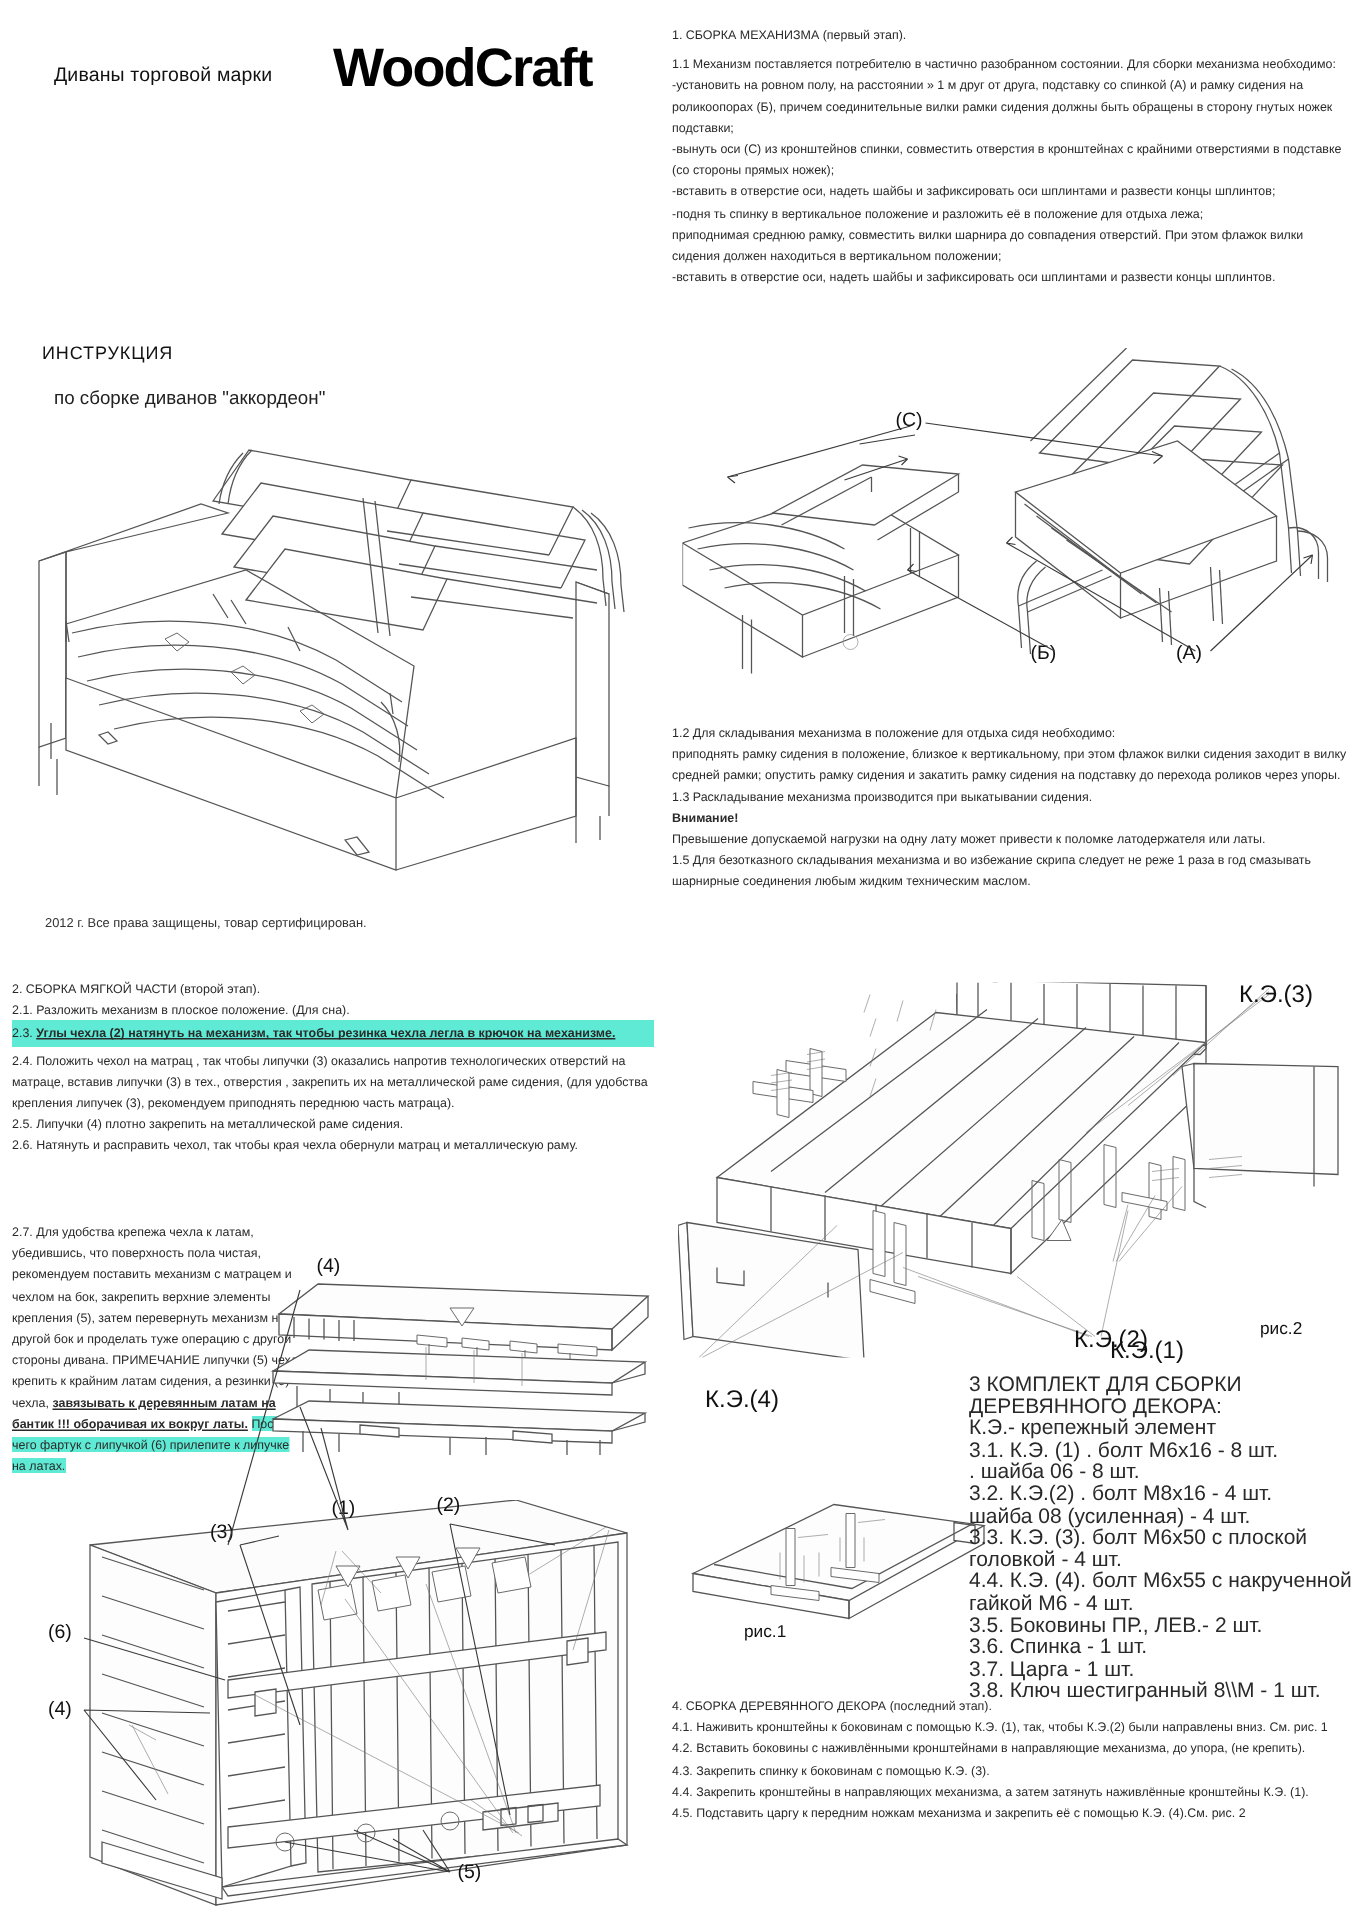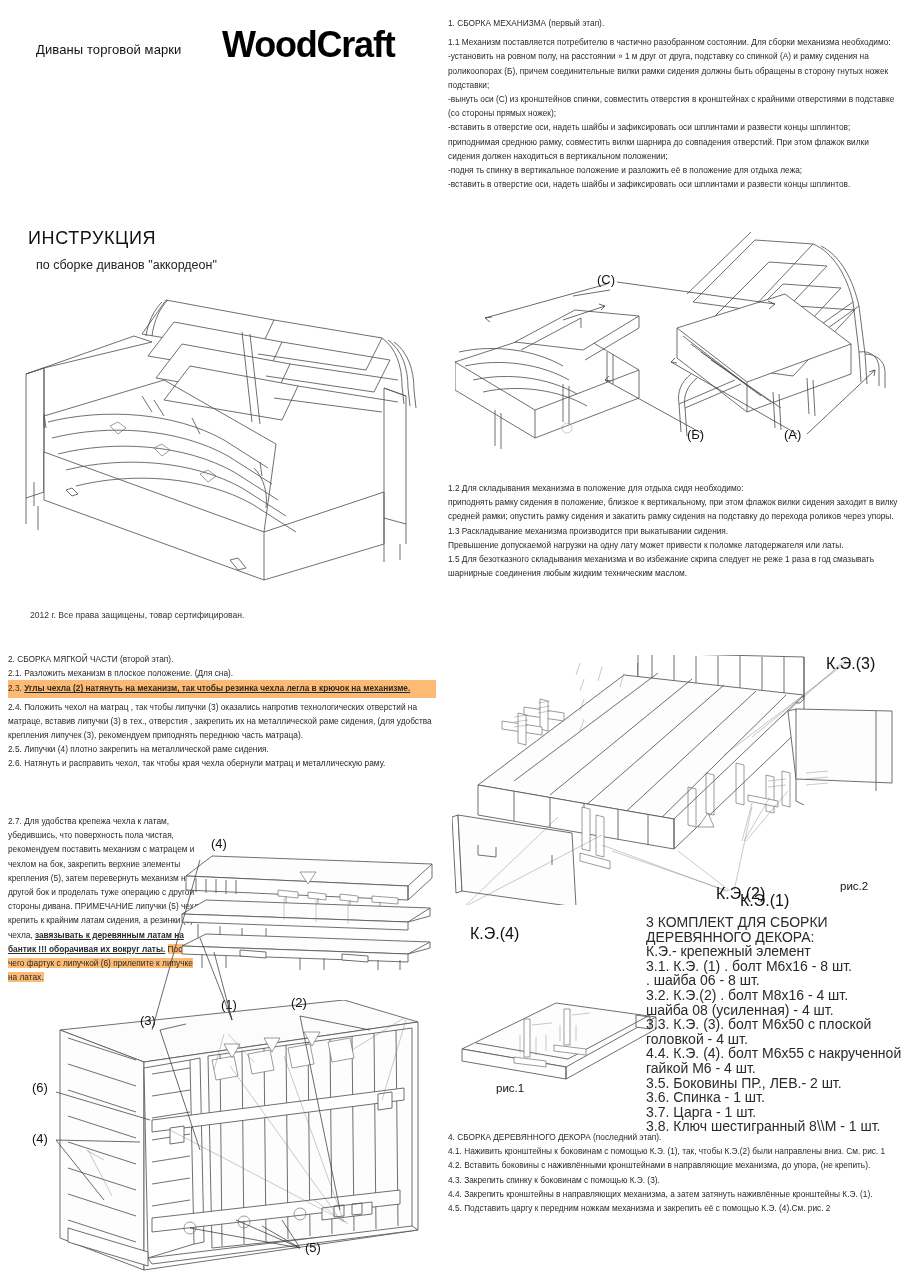--- a/index.html
+++ b/index.html
@@ -5,29 +5,29 @@
   html,body{margin:0;padding:0;background:#ffffff;}
   body{
     width:910px;height:1276px;position:relative;overflow:hidden;
     font-family:"Liberation Sans","DejaVu Sans",sans-serif;
     color:#1b1b1b;
     -webkit-font-smoothing:antialiased;
   }
   .abs{position:absolute;}
   .txt{font-size:8.3px;line-height:14.2px;color:#2a2a2a;}
   .txt p{margin:0;}
-  .hl{background:#fdba74;}
+  .hl{background:#5eead4;}
   .u{text-decoration:underline;}
   .b{font-weight:bold;}
 
   
   #brand-line{left:36px;top:42px;font-size:13px;color:#111;letter-spacing:.1px;}
   #brand-logo{left:222px;top:24px;font-size:36px;font-weight:bold;letter-spacing:-1.2px;color:#000;}
 
-  #instr-title{left:28px;top:228px;font-size:18px;letter-spacing:.6px;color:#111;}
+  #instr-title{left:28px;top:228px;font-size:12px;letter-spacing:.6px;color:#111;}
   #instr-sub{left:36px;top:258px;font-size:12.5px;color:#222;}
   #copyright{left:30px;top:610px;font-size:8.6px;color:#333;}
 
   
   #block-1{left:448px;top:16px;width:452px;}
   #block-12{left:448px;top:481px;width:452px;}
   #block-2{left:8px;top:652px;width:428px;}
   #block-27{left:8px;top:814px;width:196px;}
   #block-3{left:646px;top:915px;width:258px;font-size:14px;line-height:14.6px;}
   #block-4{left:448px;top:1130px;width:452px;}
@@ -54,22 +54,22 @@
 <div class="abs" id="instr-title">ИНСТРУКЦИЯ</div>
 <div class="abs" id="instr-sub">по сборке диванов "аккордеон"</div>
 <div class="abs" id="copyright">2012 г.  Все права защищены, товар сертифицирован.</div>
 
 <div class="abs txt" id="block-1">
   <p>1. СБОРКА МЕХАНИЗМА (первый этап).</p>
   <p style="margin-top:5px">1.1 Механизм поставляется потребителю в частично разобранном состоянии. Для сборки механизма необходимо:</p>
   <p>-установить на ровном полу, на расстоянии » 1 м друг от друга, подставку со спинкой (А) и рамку сидения на роликоопорах (Б), причем соединительные вилки рамки сидения должны быть обращены в сторону гнутых ножек подставки;</p>
   <p>-вынуть оси (С) из кронштейнов спинки, совместить отверстия в кронштейнах с крайними отверстиями в подставке (со стороны прямых ножек);</p>
   <p>-вставить в отверстие оси, надеть шайбы и зафиксировать оси шплинтами и развести концы шплинтов;</p>
+  <p>-подня ть спинку в вертикальное положение и разложить её в положение для отдыха лежа;</p>
   <p>приподнимая среднюю рамку, совместить вилки шарнира до совпадения отверстий. При этом флажок вилки сидения должен находиться в вертикальном положении;</p>
-  <p>-подня ть спинку в вертикальное положение и разложить её в положение для отдыха лежа;</p>
   <p>-вставить в отверстие оси, надеть шайбы и зафиксировать оси шплинтами и развести концы шплинтов.</p>
 </div>
 
 <div class="abs" style="left:455px;top:232px;width:450px;height:225px;">
   <svg width="450" height="225" viewBox="0 0 450 225">
 
     <g class="ln">
       <path d="M238 70 L300 8 L358 12 L296 78 Z"></path>
       <path d="M252 92 L314 30 L372 34 L310 100 Z"></path>
       <path d="M266 114 L328 52 L386 56 L324 122 Z"></path>
@@ -229,20 +229,21 @@
       <path d="M140 156 L148 164 L156 158 L148 152 Z"></path>
       <path d="M186 182 L194 190 L202 184 L194 178 Z"></path>
     </g>
   </svg>
 </div>
 
 <div class="abs txt" id="block-12">
   <p>1.2  Для складывания механизма в положение для отдыха сидя необходимо:</p>
   <p>приподнять рамку сидения в положение, близкое к вертикальному, при этом флажок вилки сидения заходит в вилку средней рамки; опустить рамку сидения и закатить рамку сидения на подставку до перехода роликов через упоры.</p>
   <p>1.3  Раскладывание механизма производится при выкатывании сидения.</p>
+  <p class="b">Внимание!</p>
   <p>Превышение допускаемой нагрузки на одну лату может привести к поломке латодержателя или латы.</p>
   <p>1.5  Для безотказного складывания механизма и во избежание скрипа следует не реже 1 раза в год смазывать шарнирные соединения любым жидким техническим маслом.</p>
 </div>
 
 <div class="abs txt" id="block-2">
   <p>2. СБОРКА МЯГКОЙ ЧАСТИ  (второй этап).</p>
   <p>2.1.  Разложить механизм в плоское положение. (Для сна).</p>
   <p class="hl" style="padding:1px 0 2px 0;">
     <span>2.3.</span>
     <span class="u b">Углы чехла (2) натянуть на механизм, так чтобы резинка чехла легла в крючок на механизме.</span>

